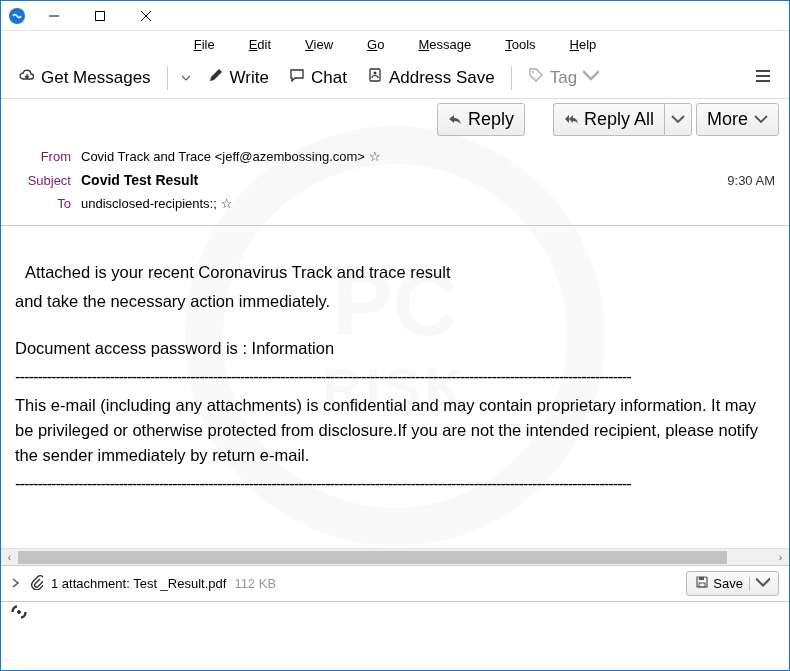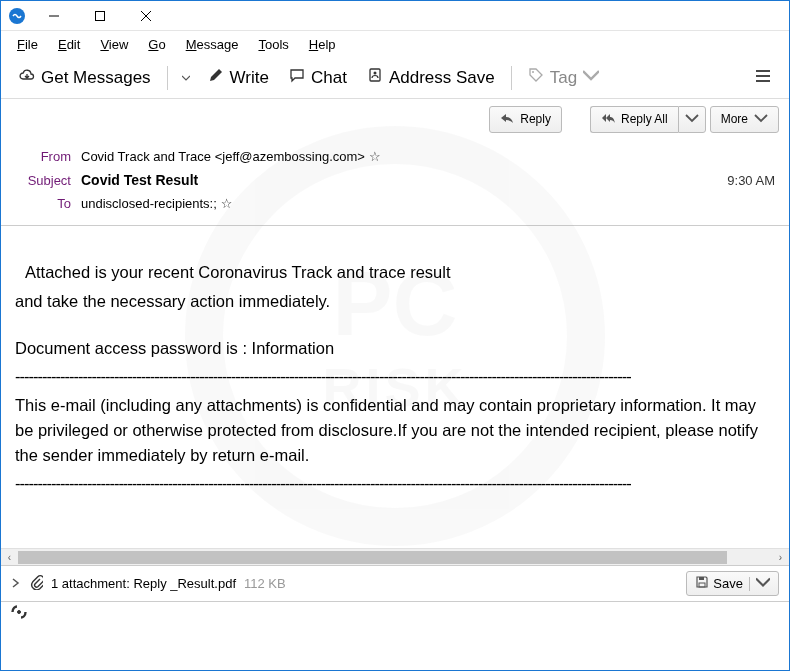--- a/index.html
+++ b/index.html
@@ -35,21 +35,22 @@
   display: flex; align-items: center; justify-content: center;
   font-size: 14px; color: #000;
 }
 .win-btn svg { width: 10px; height: 10px; stroke: #000; stroke-width: 1; fill: none; }
 
 .menubar {
   height: 26px;
   display: flex;
   align-items: center;
   padding: 0 8px;
-  gap: 4px;
+  gap: 18px;
+  justify-content: center;
 }
 .menu-item {
   padding: 2px 8px;
   font-size: 13px;
   color: #000;
 }
 .menu-item .u { text-decoration: underline; }
 
 .toolbar {
   height: 42px;
@@ -83,21 +84,21 @@
   align-items: center;
   justify-content: flex-end;
   padding: 0 10px;
   gap: 4px;
 }
 .action-btn {
   display: flex;
   align-items: center;
   padding: 5px 10px;
   gap: 6px;
-  font-size: 12px;
+  font-size: 18px;
   border: 1px solid #bbb;
   background: linear-gradient(#fafafa, #eee);
   border-radius: 3px;
 }
 .action-btn svg { width: 14px; height: 12px; fill: #555; }
 .action-split { display: flex; margin-left: 24px; }
 .action-split .action-btn:first-child { border-radius: 3px 0 0 3px; border-right: none; }
 .action-split .action-btn.arrow { border-radius: 0 3px 3px 0; padding: 5px 6px; }
 
 .headers {
@@ -369,21 +370,21 @@
 </div>
 
 <div class="attachment-bar">
   <span class="chev"><svg viewBox="0 0 10 10">
         <path d="M2 1l5 4-5 4" fill="none" stroke="#555" stroke-width="1.5"></path>
       </svg></span>
   <span class="clip"><svg viewBox="0 0 14 16">
         <path d="M11 5l-5 5a2 2 0 002.8 2.8l5-5a3.5 3.5 0 00-5-5l-5 5a5 5 0 007 7l4-4"></path>
       </svg></span>
   <span>
-    <span>1 attachment: </span><span>Reply _Result.pdf</span>
+    <span>1 attachment: </span><span>Test _Result.pdf</span>
   </span>
   <span class="att-size">112 KB</span>
   <div class="save-btn">
     <span><svg viewBox="0 0 14 14">
           <path d="M2 2h9l1 1v9H2z" fill="none" stroke="#555" stroke-width="1.2"></path>
           <rect x="4" y="2" width="5" height="3" fill="#555"></rect>
           <rect x="4" y="8" width="6" height="4" fill="none" stroke="#555"></rect>
         </svg></span>
     <span>Save</span>
     <span style="border-left:1px solid #bbb;height:14px;margin:0 2px"></span>

